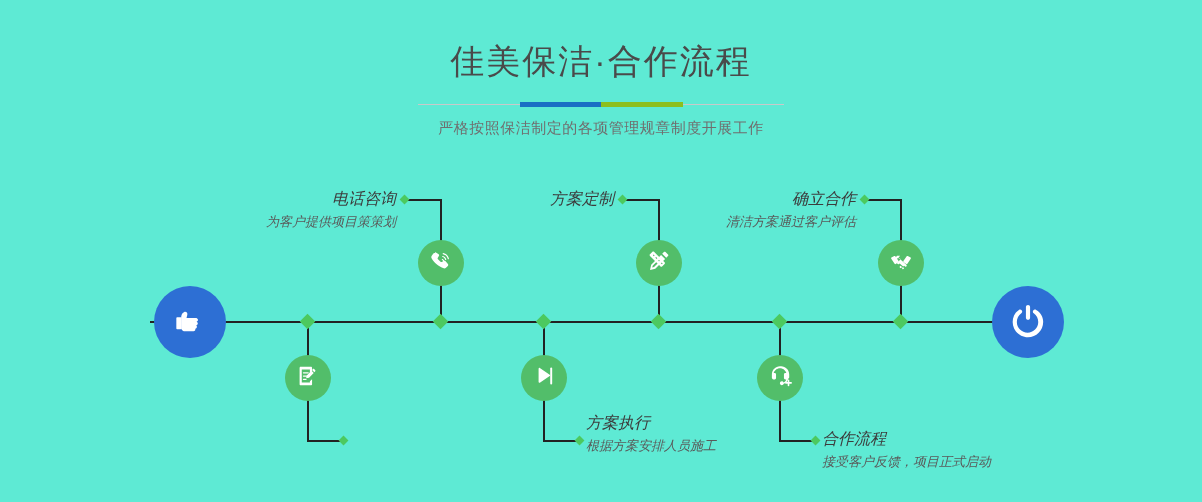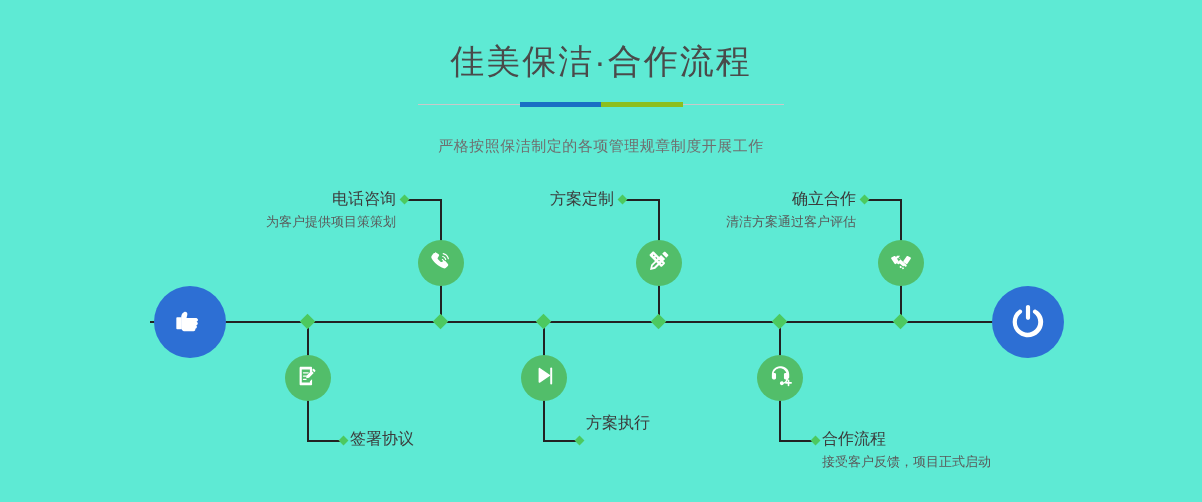--- a/index.html
+++ b/index.html
@@ -27,25 +27,25 @@
   }
   #divider-blue {
     position: absolute; left: 102px; top: 2px; width: 81px; height: 5px;
     background: #1a6fc4;
   }
   #divider-green {
     position: absolute; left: 183px; top: 2px; width: 82px; height: 5px;
     background: #8cbf1f;
   }
   #subtitle {
-    font-size: 15px; color: #6f6f6f; margin-top: 27px; letter-spacing: 0.5px;
-  }
-
-  
-  #timeline { position: absolute; left: 0; top: 0; width: 1018px; height: 502px; }
+    font-size: 15px; color: #6f6f6f; margin-top: 9px; letter-spacing: 0.5px;
+  }
+
+  
+  #timeline { position: absolute; left: 0; top: 0; width: 1018px; height: 502px; font-style: italic; }
   #axis {
     position: absolute; left: 150px; top: 321px; width: 910px; height: 2px;
     background: #222;
   }
 
   .endcap {
     position: absolute; width: 72px; height: 72px; border-radius: 50%;
     background: #2d6fd4; display: flex; align-items: center; justify-content: center;
   }
   #endcap-start { left: 154px; top: 286px; }
@@ -189,37 +189,37 @@
           <path d="M10.5 7h19c1.1 0 2 .9 2 2v8.6l-4 4V12h-15v24h15v-2.1l4-4V39c0 1.1-.9 2-2 2h-19c-1.1 0-2-.9-2-2V9c0-1.1.9-2 2-2z"></path>
           <rect x="14.5" y="17" width="11" height="2.4" rx="1.2"></rect>
           <rect x="14.5" y="23" width="11" height="2.4" rx="1.2"></rect>
           <rect x="14.5" y="29" width="7" height="2.4" rx="1.2"></rect>
           <path d="M37.4 13.2l-2.1-2.1c-.6-.6-1.5-.6-2.1 0l-1.6 1.6 4.2 4.2 1.6-1.6c.6-.6.6-1.5 0-2.1z"></path>
           <path d="M30.4 14.2l-8.7 8.7-1.2 5.4 5.4-1.2 8.7-8.7-4.2-4.2z"></path>
         </svg>
       </span>
     </div>
     <div class="label left-align" style="left:350px; top:430px; width:260px;">
-      <div class="ttl">签署协议</div>
     </div>
 
     <div class="diamond" style="left:538px; top:316px;"></div>
     <div class="stem" style="left:543px; top:322px; height:119px;"></div>
     <div class="leg" style="left:543px; top:440px; width:35px;"></div>
     <div class="tip" style="left:576px; top:437px;"></div>
     <div class="node" style="left:521px; top:355px;">
       <span>
         <svg viewBox="0 0 48 48" aria-hidden="true">
           <path d="M14 10.5c0-1.2 1.3-1.9 2.3-1.3l18.2 12.3c.9.6.9 2 0 2.6L16.3 36.4c-1 .7-2.3-.1-2.3-1.3V10.5z"></path>
           <rect x="35.5" y="8.5" width="3.6" height="31" rx="1.8"></rect>
         </svg>
       </span>
     </div>
     <div class="label left-align" style="left:586px; top:414px; width:260px;">
       <div class="ttl">方案执行</div>
+      <div class="sub">根据方案安排人员施工</div>
     </div>
 
     <div class="diamond" style="left:774px; top:316px;"></div>
     <div class="stem" style="left:779px; top:322px; height:119px;"></div>
     <div class="leg" style="left:779px; top:440px; width:35px;"></div>
     <div class="tip" style="left:812px; top:437px;"></div>
     <div class="node" style="left:757px; top:355px;">
       <span>
         <svg viewBox="0 0 48 48" aria-hidden="true">
           <path d="M24 6c-8.3 0-15 6.7-15 15v6.4c0 1.6 1.3 2.9 2.9 2.9h2.4c1.3 0 2.4-1.1 2.4-2.4v-7.1c0-1.3-1.1-2.4-2.4-2.4h-1.9C13.5 13.5 18.3 9.5 24 9.5s10.5 4 11.6 8.9h-1.9c-1.3 0-2.4 1.1-2.4 2.4v7.1c0 1.3 1.1 2.4 2.4 2.4h1.8c-.5 2.6-2.4 4.7-4.9 5.6-.6-1.2-1.8-2-3.2-2-2 0-3.6 1.6-3.6 3.6S25.4 41 27.4 41c1.6 0 3-1.1 3.5-2.6 4.5-1.1 7.8-5 8.2-9.6 1.1-.4 1.9-1.5 1.9-2.7V21c0-8.3-6.7-15-15-15z"></path>

